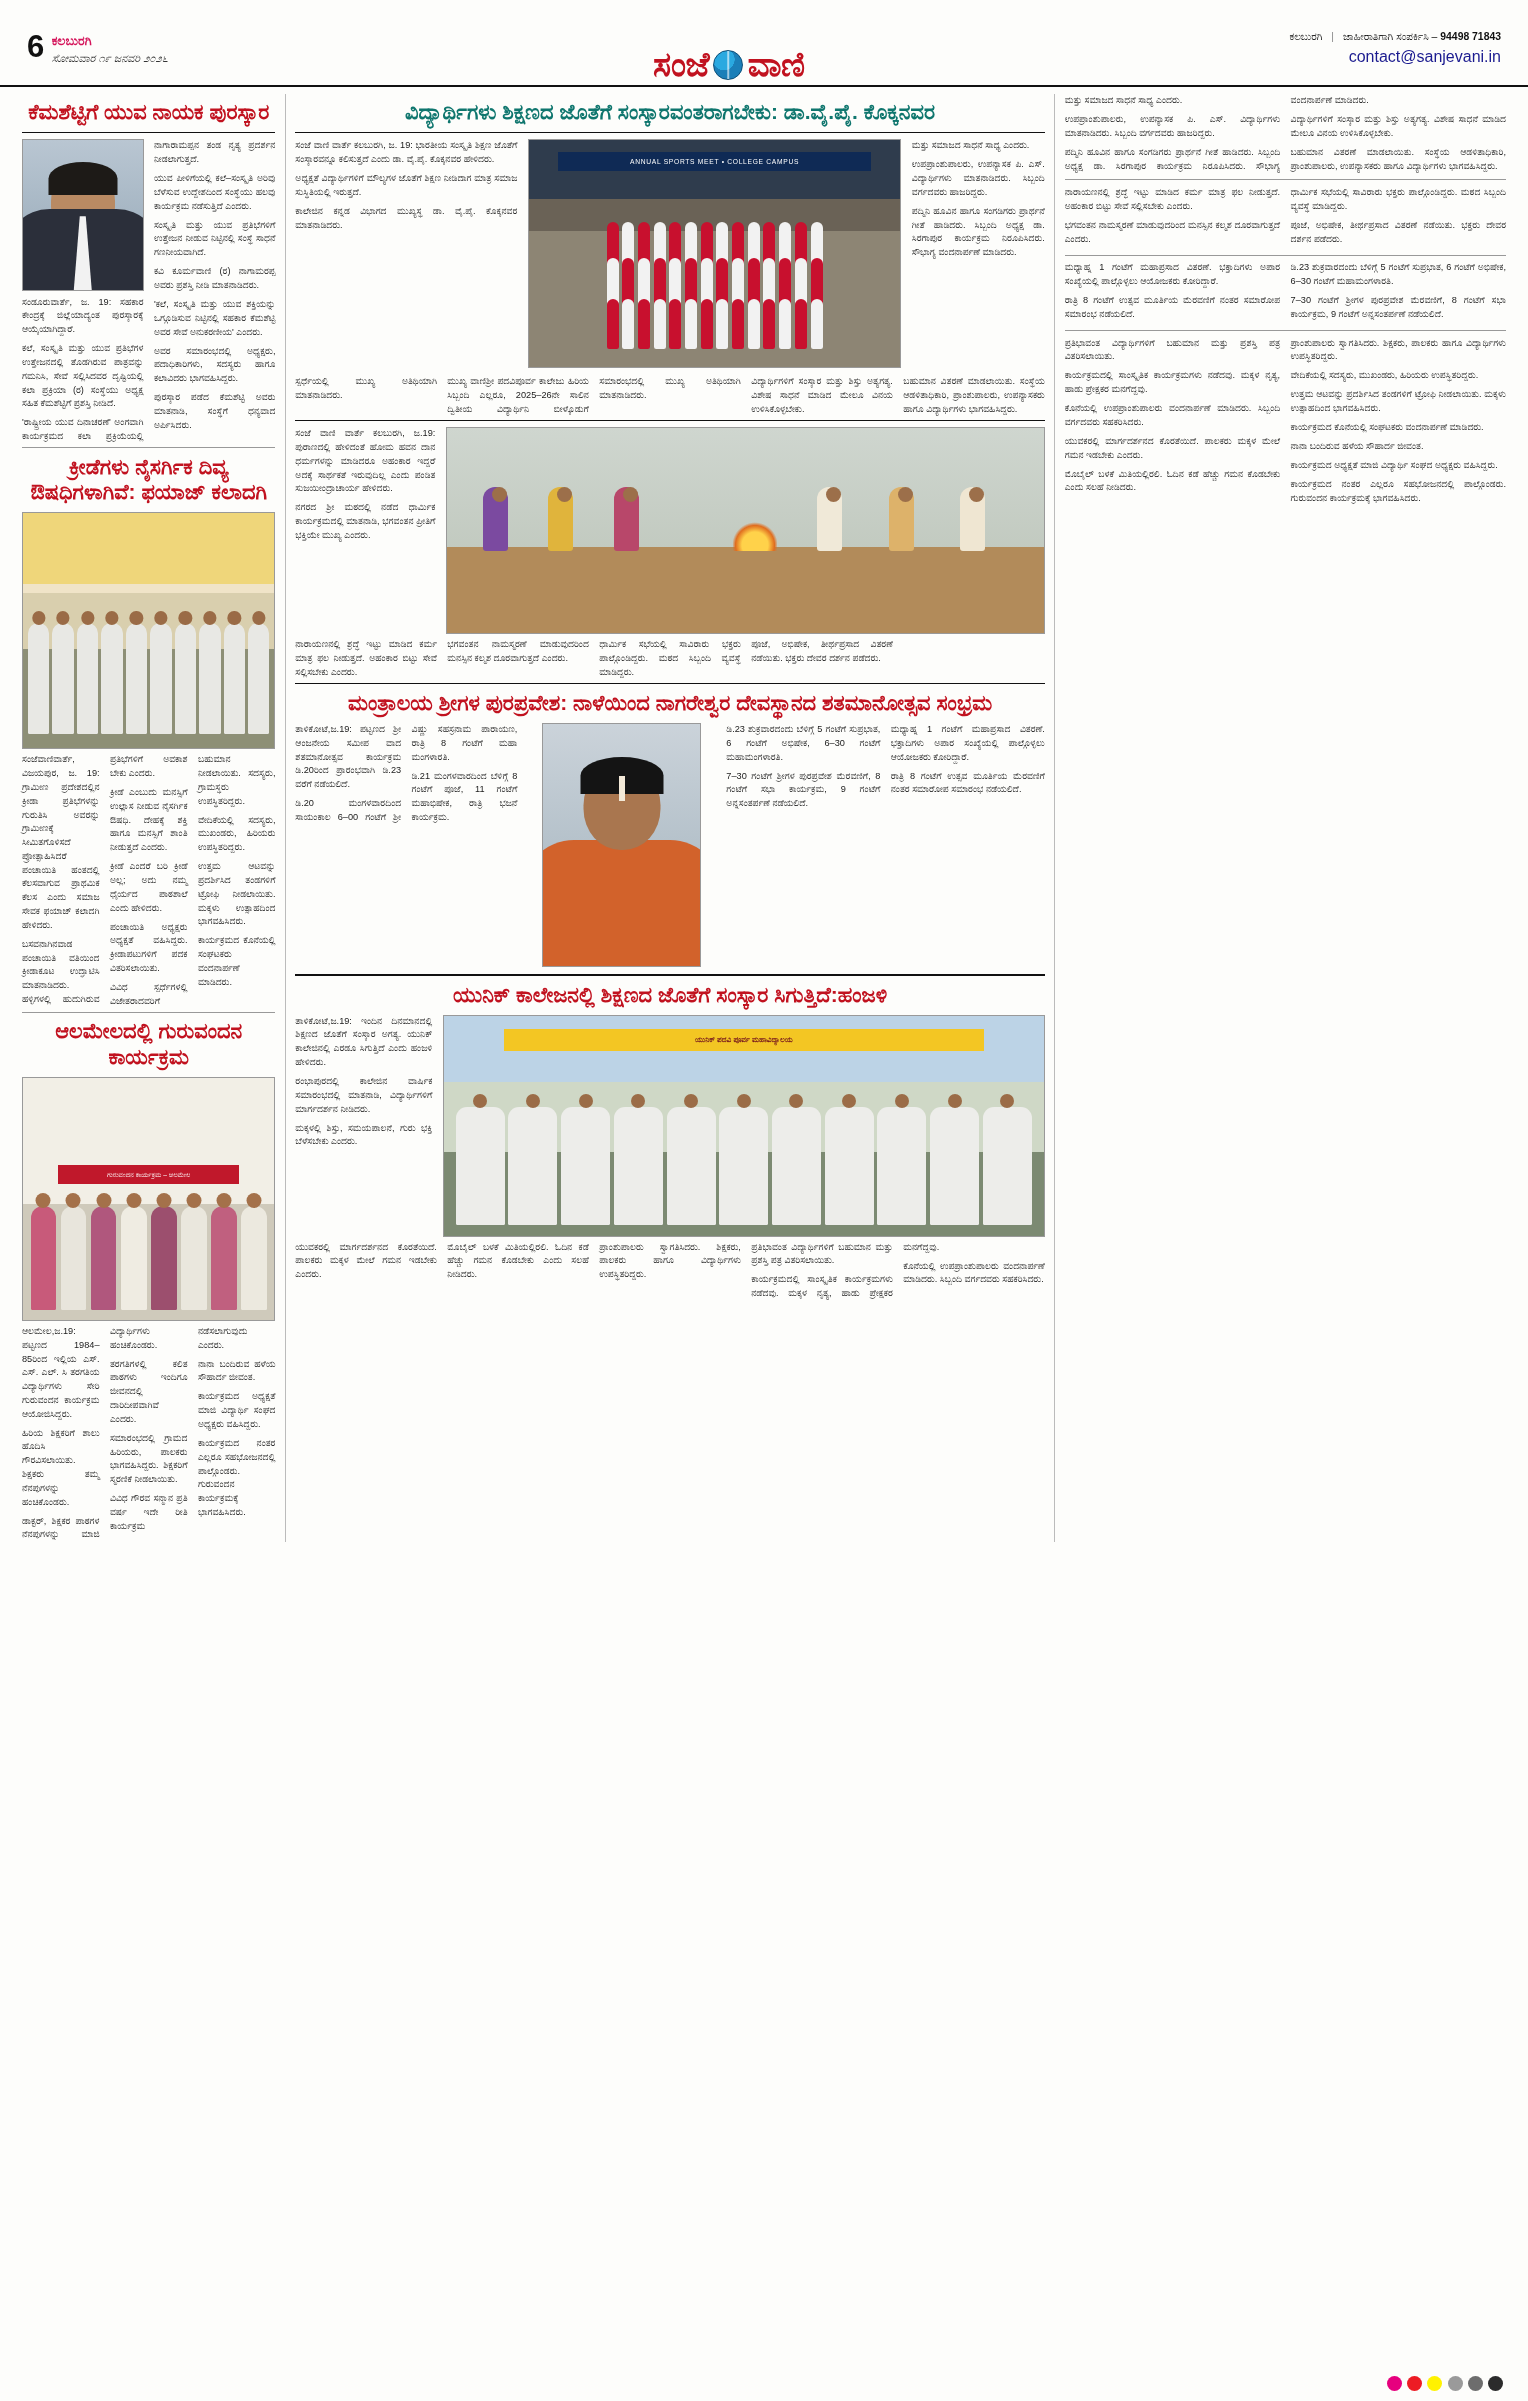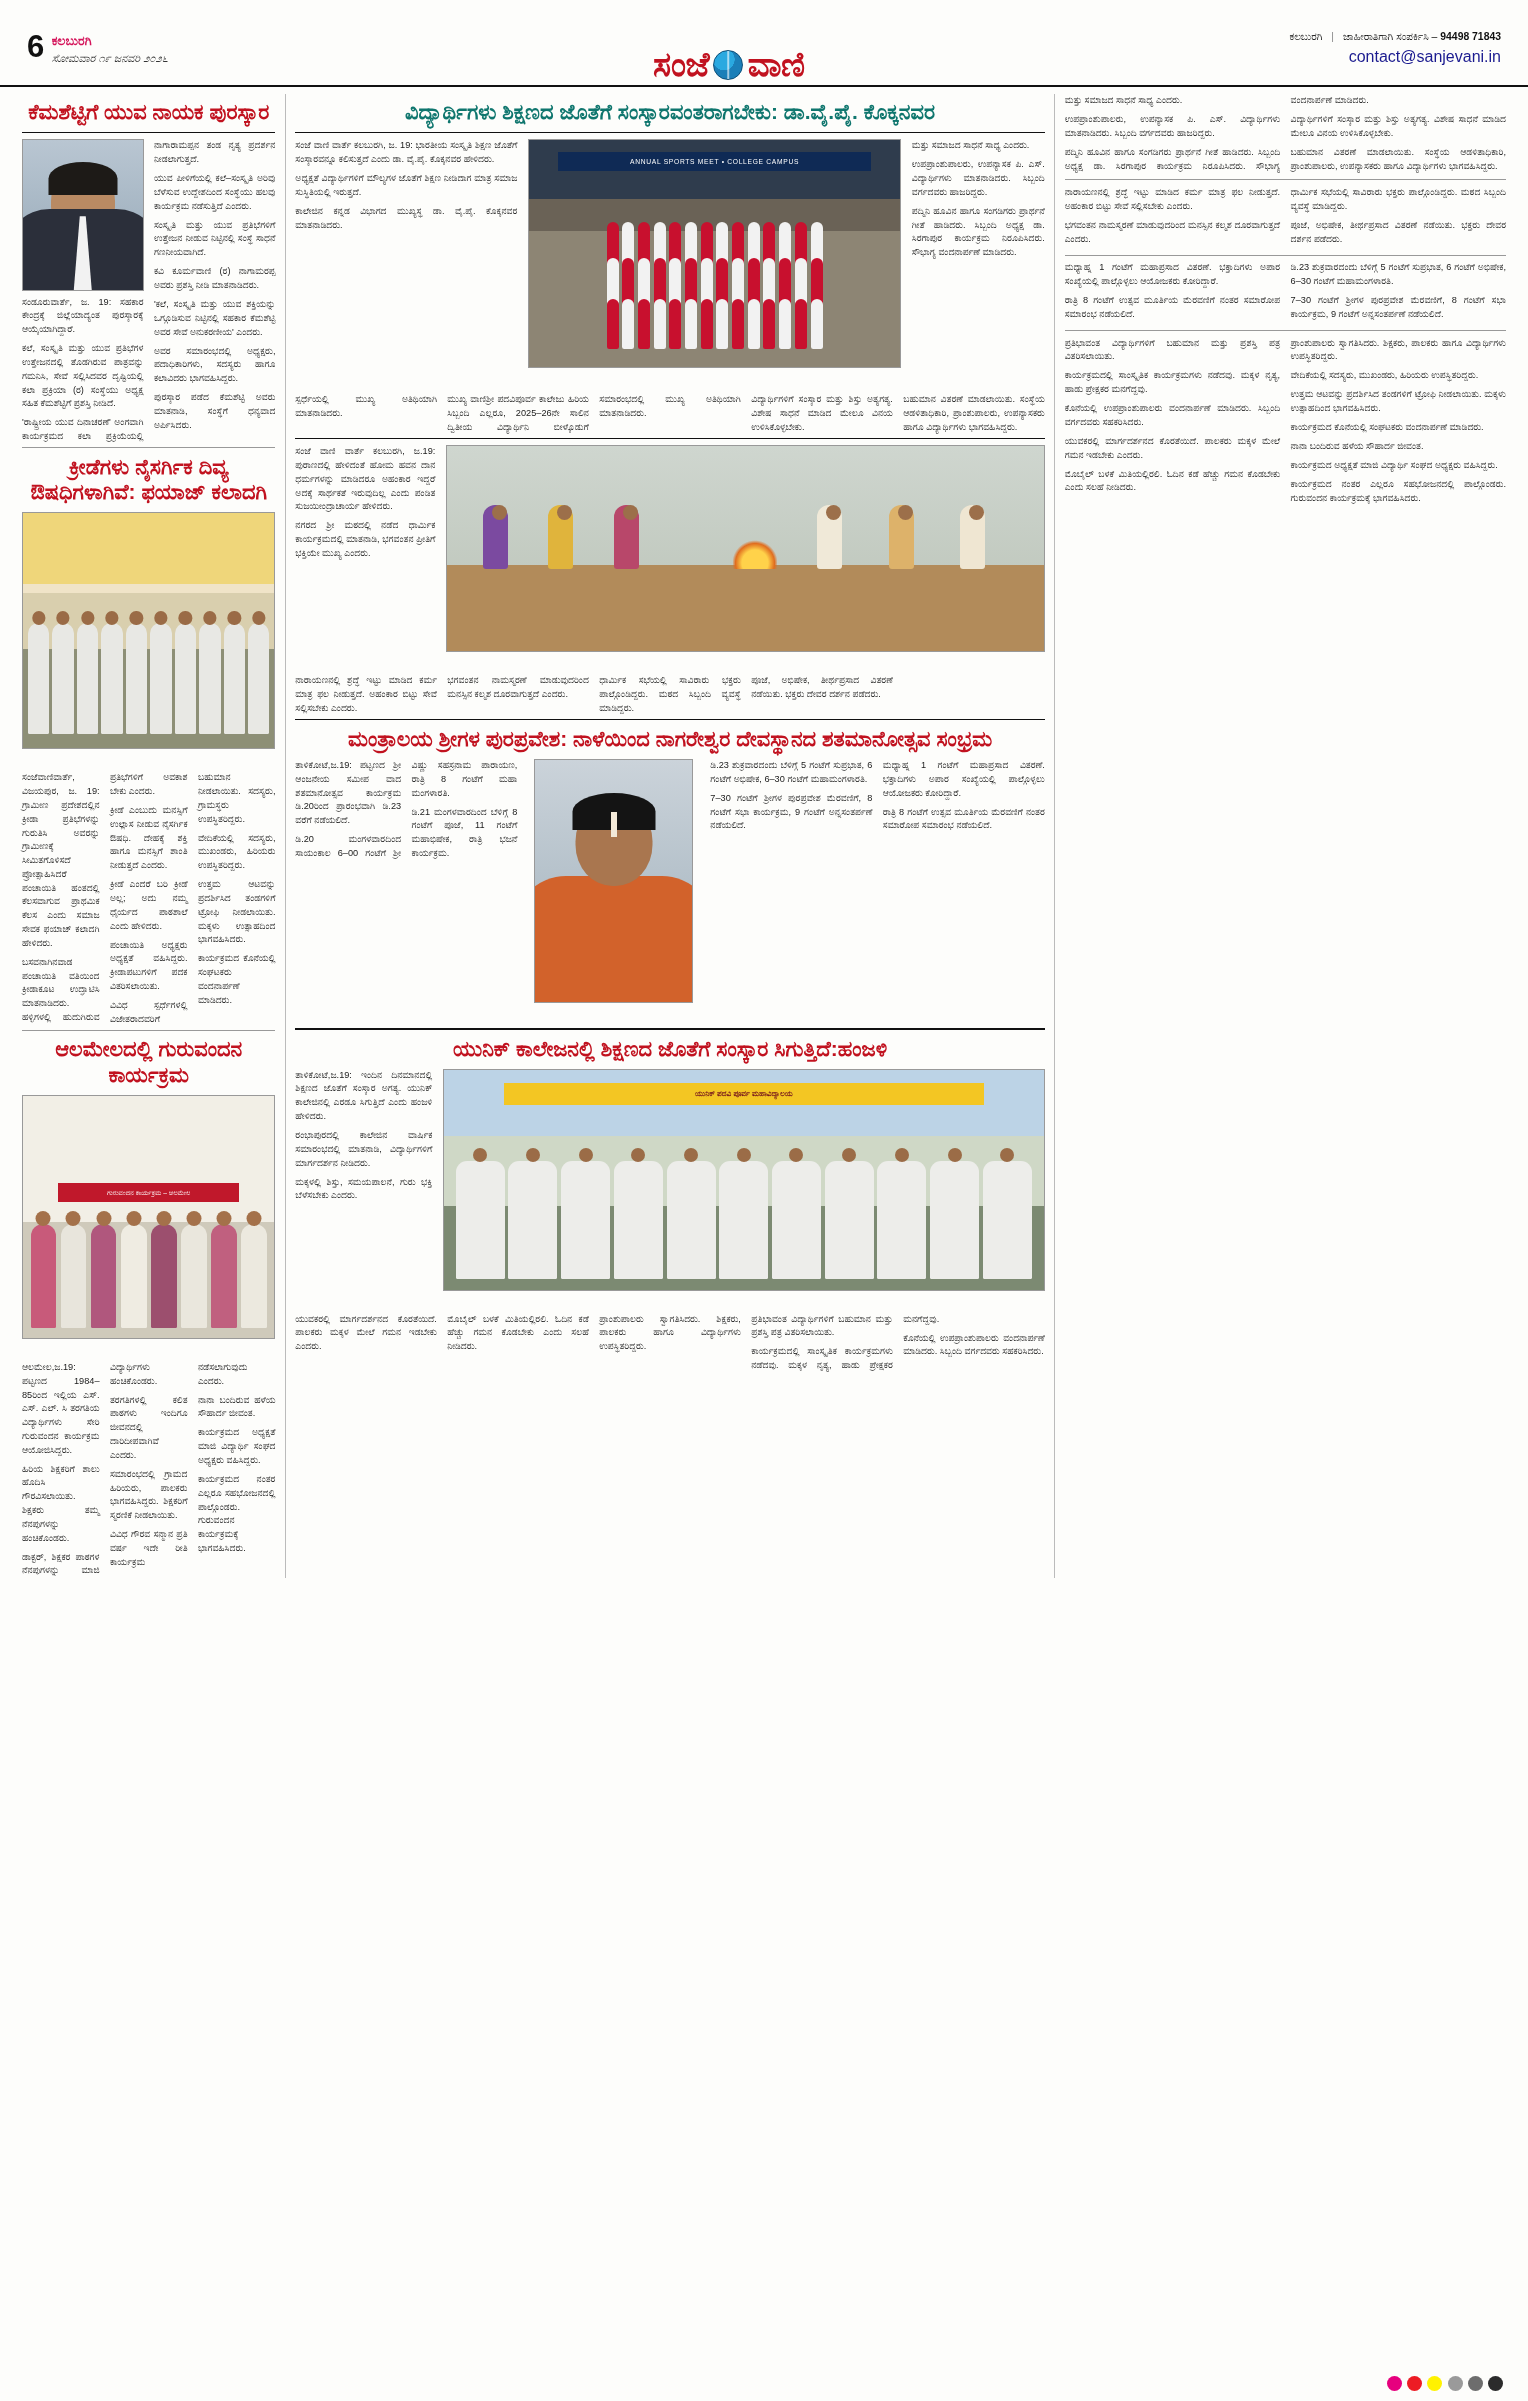--- a/index.html
+++ b/index.html
@@ -98,21 +98,21 @@
   .c-3 { column-count:3; }
   .c-5 { column-count:5; }
 
   
   .photo {
     position:relative;
     width:100%;
     border:0.7px solid #999;
     overflow:hidden;
     background:#dfe4e8;
-    margin-bottom:22px;
+    margin-bottom:4px;
   }
 
   
   .ph-portrait { height:159px; background:linear-gradient(#b9c6d2,#93a6b5); }
   .ph-portrait::before{
     content:""; position:absolute; left:50%; top:28px; width:64px; height:69px;
     transform:translateX(-50%); border-radius:48% 48% 44% 44%;
     background:#b98a63;
   }
   .ph-portrait::after{
@@ -464,21 +464,21 @@
           <p>ಭಗವಂತನ ನಾಮಸ್ಮರಣೆ ಮಾಡುವುದರಿಂದ ಮನಸ್ಸಿನ ಕಲ್ಮಶ ದೂರವಾಗುತ್ತದೆ ಎಂದರು.</p>
           <p>ಧಾರ್ಮಿಕ ಸಭೆಯಲ್ಲಿ ಸಾವಿರಾರು ಭಕ್ತರು ಪಾಲ್ಗೊಂಡಿದ್ದರು. ಮಠದ ಸಿಬ್ಬಂದಿ ವ್ಯವಸ್ಥೆ ಮಾಡಿದ್ದರು.</p>
           <p>ಪೂಜೆ, ಅಭಿಷೇಕ, ತೀರ್ಥಪ್ರಸಾದ ವಿತರಣೆ ನಡೆಯಿತು. ಭಕ್ತರು ದೇವರ ದರ್ಶನ ಪಡೆದರು.</p>
         </div>
       </div>
 
       <div class="rule"></div>
 
       <div>
         <h1 class="hl red">ಮಂತ್ರಾಲಯ ಶ್ರೀಗಳ ಪುರಪ್ರವೇಶ: ನಾಳೆಯಿಂದ ನಾಗರೇಶ್ವರ ದೇವಸ್ಥಾನದ ಶತಮಾನೋತ್ಸವ ಸಂಭ್ರಮ</h1>
-        <div style="display:flex;gap:17px">
+        <div style="display:flex;gap:25px">
           <div style="width:222px" class="body-cols c-2">
             <p>ತಾಳಿಕೋಟೆ,ಜ.19: ಪಟ್ಟಣದ ಶ್ರೀ ಆಂಜನೇಯ ಸಮೀಪ ವಾದ ಶತಮಾನೋತ್ಸವ ಕಾರ್ಯಕ್ರಮ ಡಿ.20ರಿಂದ ಪ್ರಾರಂಭವಾಗಿ ಡಿ.23 ವರೆಗೆ ನಡೆಯಲಿದೆ.</p>
             <p>ಡಿ.20 ಮಂಗಳವಾರದಿಂದ ಸಾಯಂಕಾಲ 6–00 ಗಂಟೆಗೆ ಶ್ರೀ ವಿಷ್ಣು ಸಹಸ್ರನಾಮ ಪಾರಾಯಣ, ರಾತ್ರಿ 8 ಗಂಟೆಗೆ ಮಹಾ ಮಂಗಳಾರತಿ.</p>
             <p>ಡಿ.21 ಮಂಗಳವಾರದಿಂದ ಬೆಳಿಗ್ಗೆ 8 ಗಂಟೆಗೆ ಪೂಜೆ, 11 ಗಂಟೆಗೆ ಮಹಾಭಿಷೇಕ, ರಾತ್ರಿ ಭಜನೆ ಕಾರ್ಯಕ್ರಮ.</p>
           </div>
           <div style="width:159px">
             <div class="photo ph-swami">
               <span class="robe"></span>
               <span class="hd"></span>
               <span class="hair"></span>

